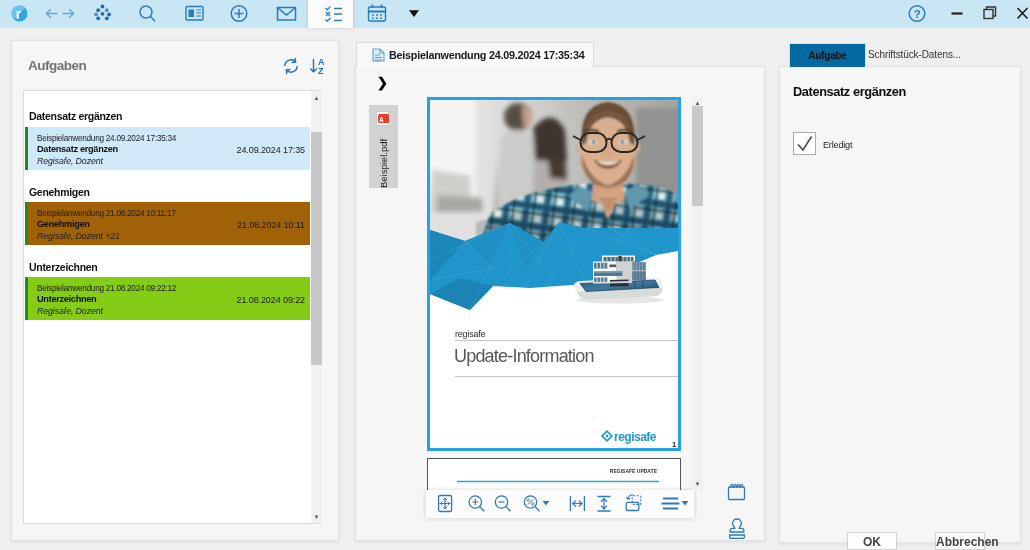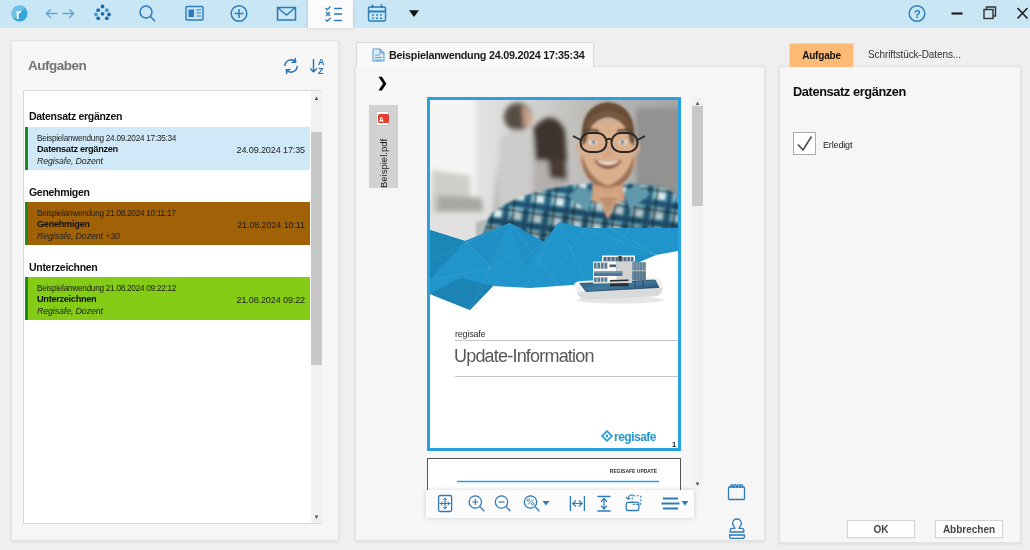--- a/index.html
+++ b/index.html
@@ -37,28 +37,28 @@
   #chevron { left:377px; top:75px; font-size:13px; font-weight:bold; color:#000; }
   #ftab { left:369px; top:105px; width:29px; height:83px; background:#d2d2d2; }
   #ftab .vtext { position:absolute; left:-27px; top:36px; width:83px; transform:rotate(-90deg); transform-origin:center; font-size:9.5px; color:#222; text-align:left; }
 
   
   #pv { left:427px; top:97px; width:254px; height:354px; border:3px solid #27a2e0; background:#fff; }
   #page2 { left:427px; top:458px; width:254px; height:32px; border:1px solid #555; border-bottom:none; background:#fff; }
   #pvtoolbar { left:426px; top:490px; width:268px; height:28px; background:#fcfcfc; box-shadow:0 0 4px rgba(0,0,0,.18); display:flex; align-items:center; }
 
   
-  #rtab { left:789px; top:43px; width:65px; height:24px; background:#fdba74; border:1px solid #dcdcdc; border-bottom:none; text-align:center; }
+  #rtab { left:789px; top:43px; width:77px; height:24px; background:#0369a1; border:1px solid #dcdcdc; border-bottom:none; text-align:center; }
   #rtab span { font-size:10px; font-weight:bold; color:#111; line-height:24px; letter-spacing:-0.2px; }
   #rtab2 { left:868px; top:43px; width:120px; height:24px; }
   #rtab2 span { font-size:10px; color:#333; line-height:24px; letter-spacing:-0.1px; }
   #rtitle { left:793px; top:84px; font-size:12.8px; letter-spacing:-0.4px; font-weight:bold; color:#0d0d0d; }
   #cbx { left:793px; top:132px; width:23px; height:23px; background:#fff; border:1px solid #ababab; }
   #cbxlbl { left:823px; top:140px; font-size:9px; letter-spacing:-0.15px; color:#1b1b1b; }
-  .btn { position:absolute; top:520px; width:68px; height:18px; background:#fdfdfd; border:1px solid #d4d4d4; text-align:center; font-size:10px; font-weight:bold; color:#454545; line-height:18.5px; box-shadow:0 1px 2px rgba(0,0,0,.05);}
+  .btn { position:absolute; top:532px; width:50px; height:18px; background:#fdfdfd; border:1px solid #d4d4d4; text-align:center; font-size:12px; font-weight:bold; color:#454545; line-height:18.5px; box-shadow:0 1px 2px rgba(0,0,0,.05);}
 </style>
 </head>
 <body>
 
 <div class="abs" id="toolbar"></div>
 <div class="abs" id="toolsel"></div>
 <svg class="abs" style="left:0;top:0" width="1030" height="28" viewBox="0 0 1030 28">
 
   <circle cx="19.5" cy="13.5" r="8" fill="#33a6db"></circle>
   <path d="M13.85 19.16 A8 8 0 0 1 25.16 7.84 Z" fill="#6ec2e6"></path>
@@ -152,21 +152,21 @@
   <div class="l1">Beispielanwendung 24.09.2024 17:35:34</div>
   <div class="l2">Datensatz ergänzen</div>
   <div class="dt">24.09.2024 17:35</div>
   <div class="l3">Regisafe, Dozent</div>
 </div>
 <div class="ghead" style="top:185.5px;">Genehmigen</div>
 <div class="item" style="top:202px; background:#a16207;">
   <div class="l1">Beispielanwendung 21.08.2024 10:11:17</div>
   <div class="l2">Genehmigen</div>
   <div class="dt">21.08.2024 10:11</div>
-  <div class="l3">Regisafe, Dozent +30</div>
+  <div class="l3">Regisafe, Dozent +21</div>
 </div>
 <div class="ghead" style="top:260.5px;">Unterzeichnen</div>
 <div class="item" style="top:277px; background:#84cc16;">
   <div class="l1">Beispielanwendung 21.08.2024 09:22:12</div>
   <div class="l2">Unterzeichnen</div>
   <div class="dt">21.08.2024 09:22</div>
   <div class="l3">Regisafe, Dozent</div>
 </div>
 
 <div class="sbar" style="left:311px; top:91px; width:11px; height:432px;"></div>

